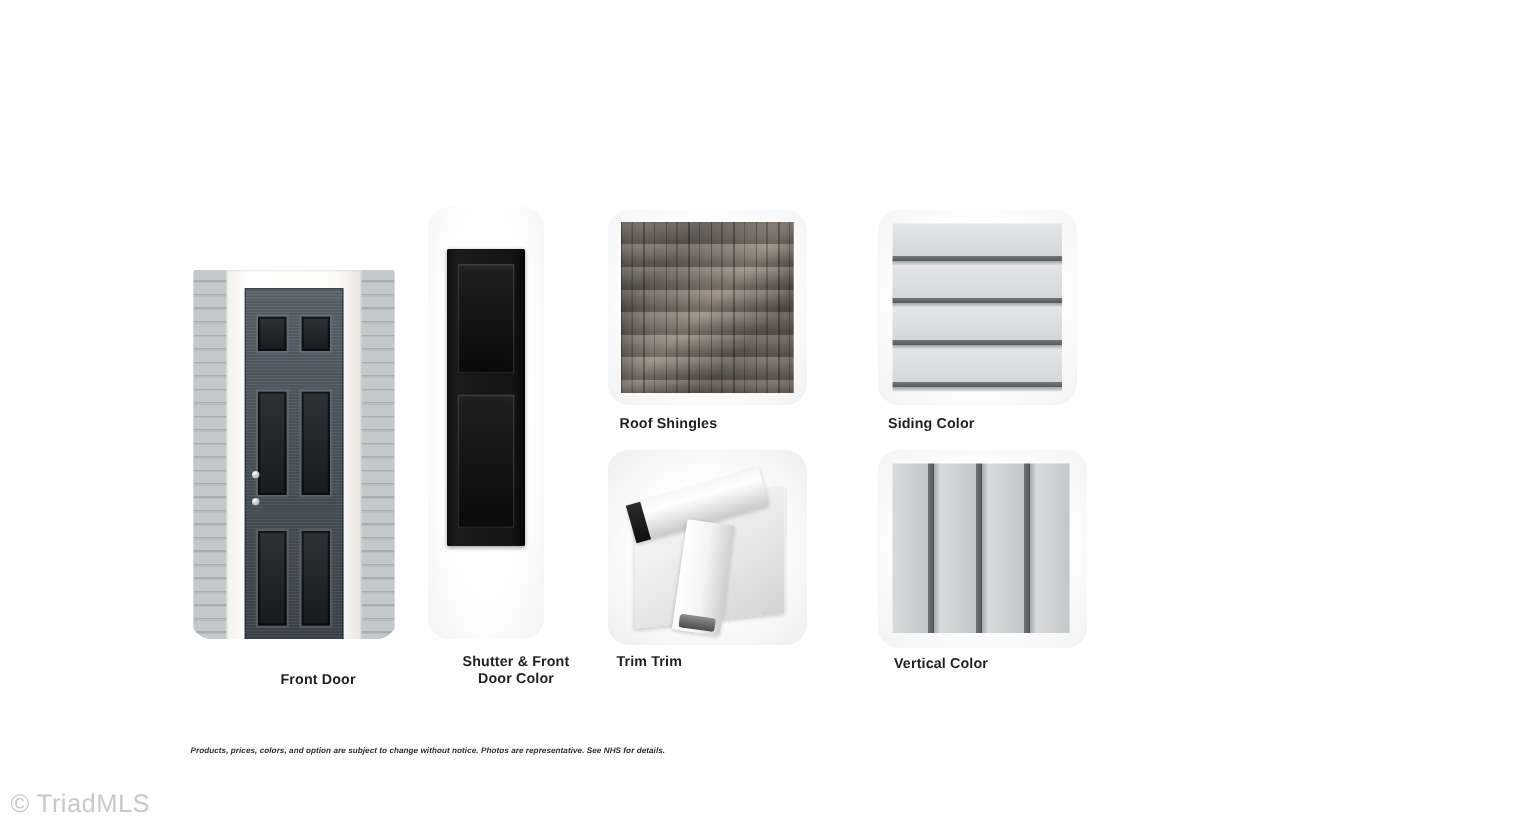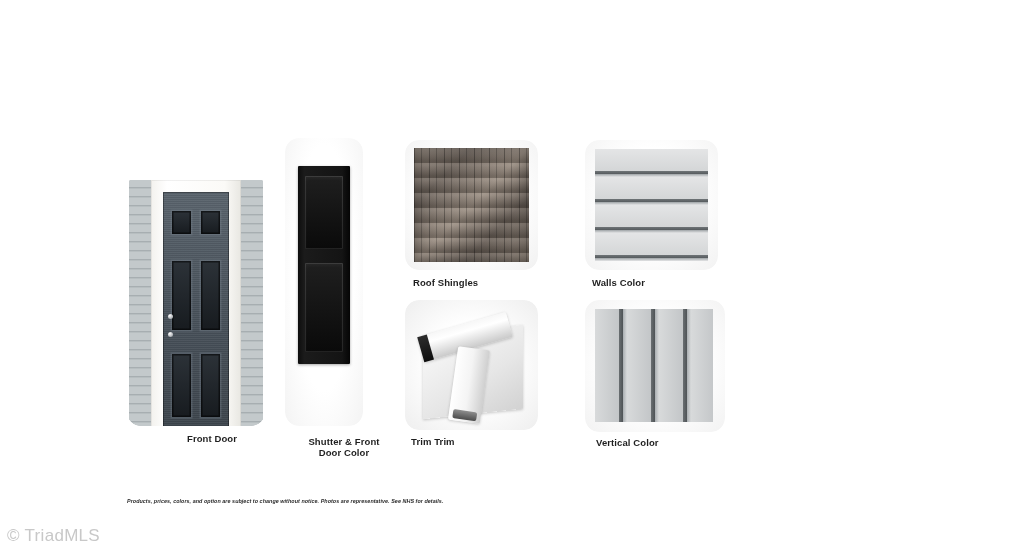--- a/index.html
+++ b/index.html
@@ -108,21 +108,21 @@
   .fd-p-br { right: 13%; top: 61%;  width: 30%; height: 24%; }
 
   .fd-knob {
     position: absolute; left: 5px; border-radius: 50%;
     background: radial-gradient(circle at 35% 30%, #ffffff, #b9bcc0 60%, #7e8388);
     width: 5px; height: 5px;
   }
   .fd-knob.k1 { top: 46%; }
   .fd-knob.k2 { top: 53%; }
 
-  #cap-front-door { left: 143px; top: 433px; padding-left: 44px; }
+  #cap-front-door { left: 143px; top: 448px; padding-left: 44px; }
 
   
   #tile-shutter { left: 285px; top: 138px; width: 78px; height: 288px; }
   .sh-bg {
     position: absolute; inset: 0;
     background: radial-gradient(ellipse at 50% 45%, #ffffff 55%, #f3f3f3 100%);
   }
   .sh-body {
     position: absolute; left: 13px; top: 28px; right: 13px; bottom: 62px;
     background: linear-gradient(to right,#0d0d0d,#1b1b1b 12%,#141414 85%,#050505);
@@ -298,21 +298,21 @@
     </div>
   </div>
   <div class="caption" id="cap-roof">Roof Shingles</div>
 
   <div class="tile" id="tile-siding">
     <div class="tile-inner">
       <div class="sd-bg"></div>
       <div class="sd-tex"></div>
     </div>
   </div>
-  <div class="caption" id="cap-siding">Walls Color</div>
+  <div class="caption" id="cap-siding">Siding Color</div>
 
   <div class="tile" id="tile-trim">
     <div class="tile-inner">
       <div class="tr-bg"></div>
       <div class="tr-board tr-plate"></div>
       <div class="tr-board tr-tube"></div>
       <div class="tr-board tr-post"></div>
     </div>
   </div>
   <div class="caption" id="cap-trim">Trim Trim</div>

